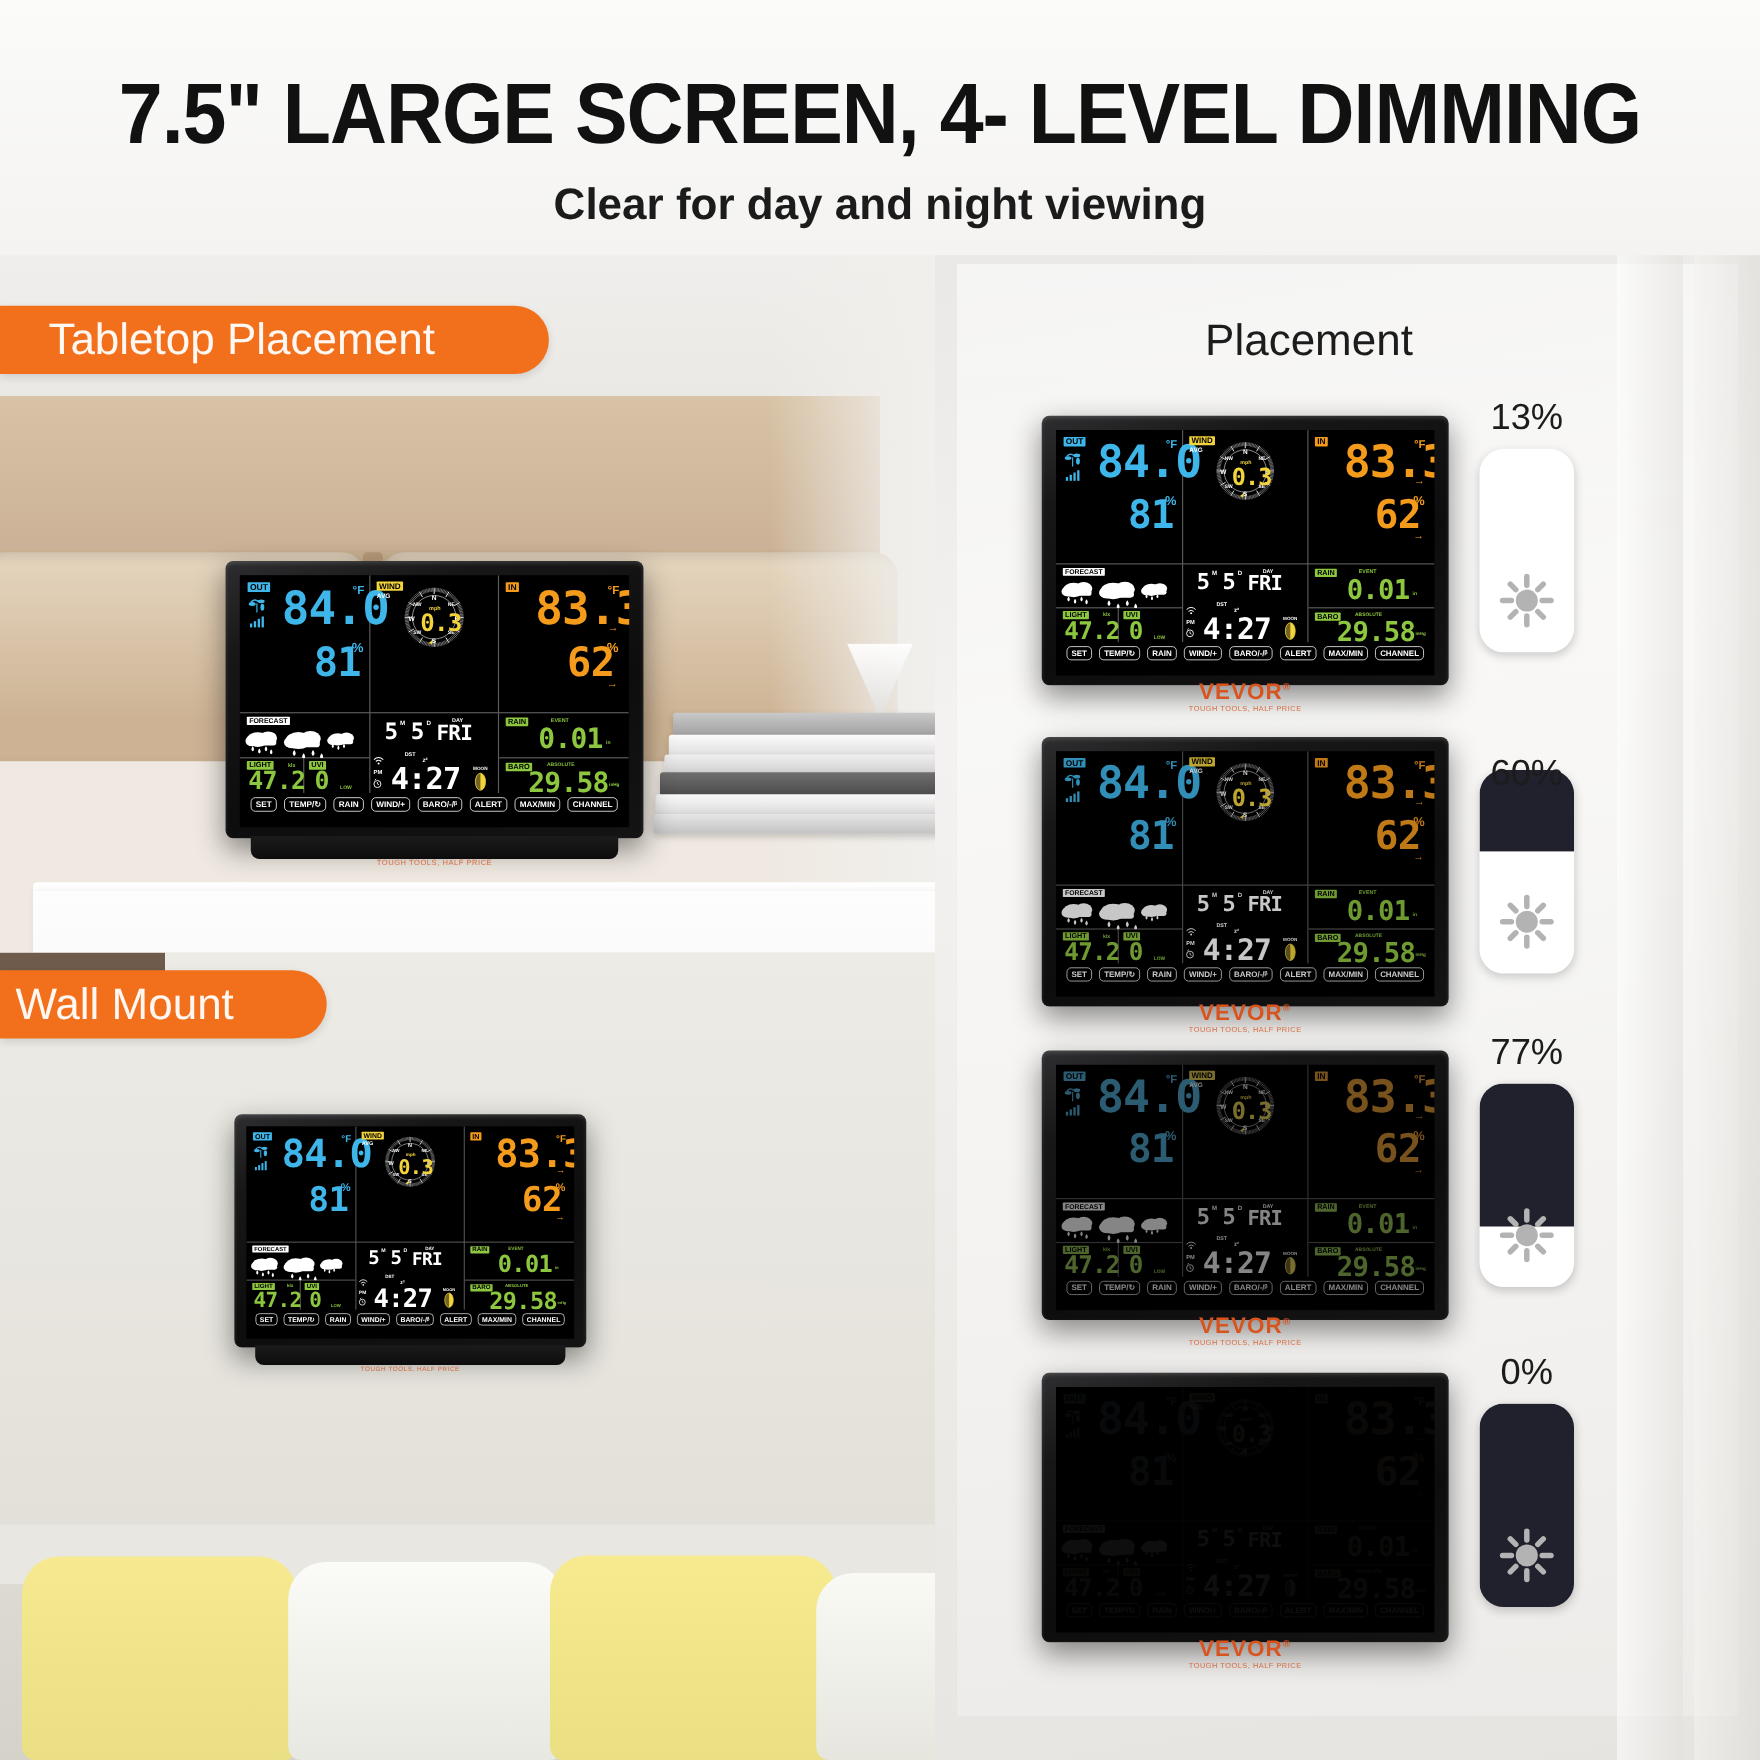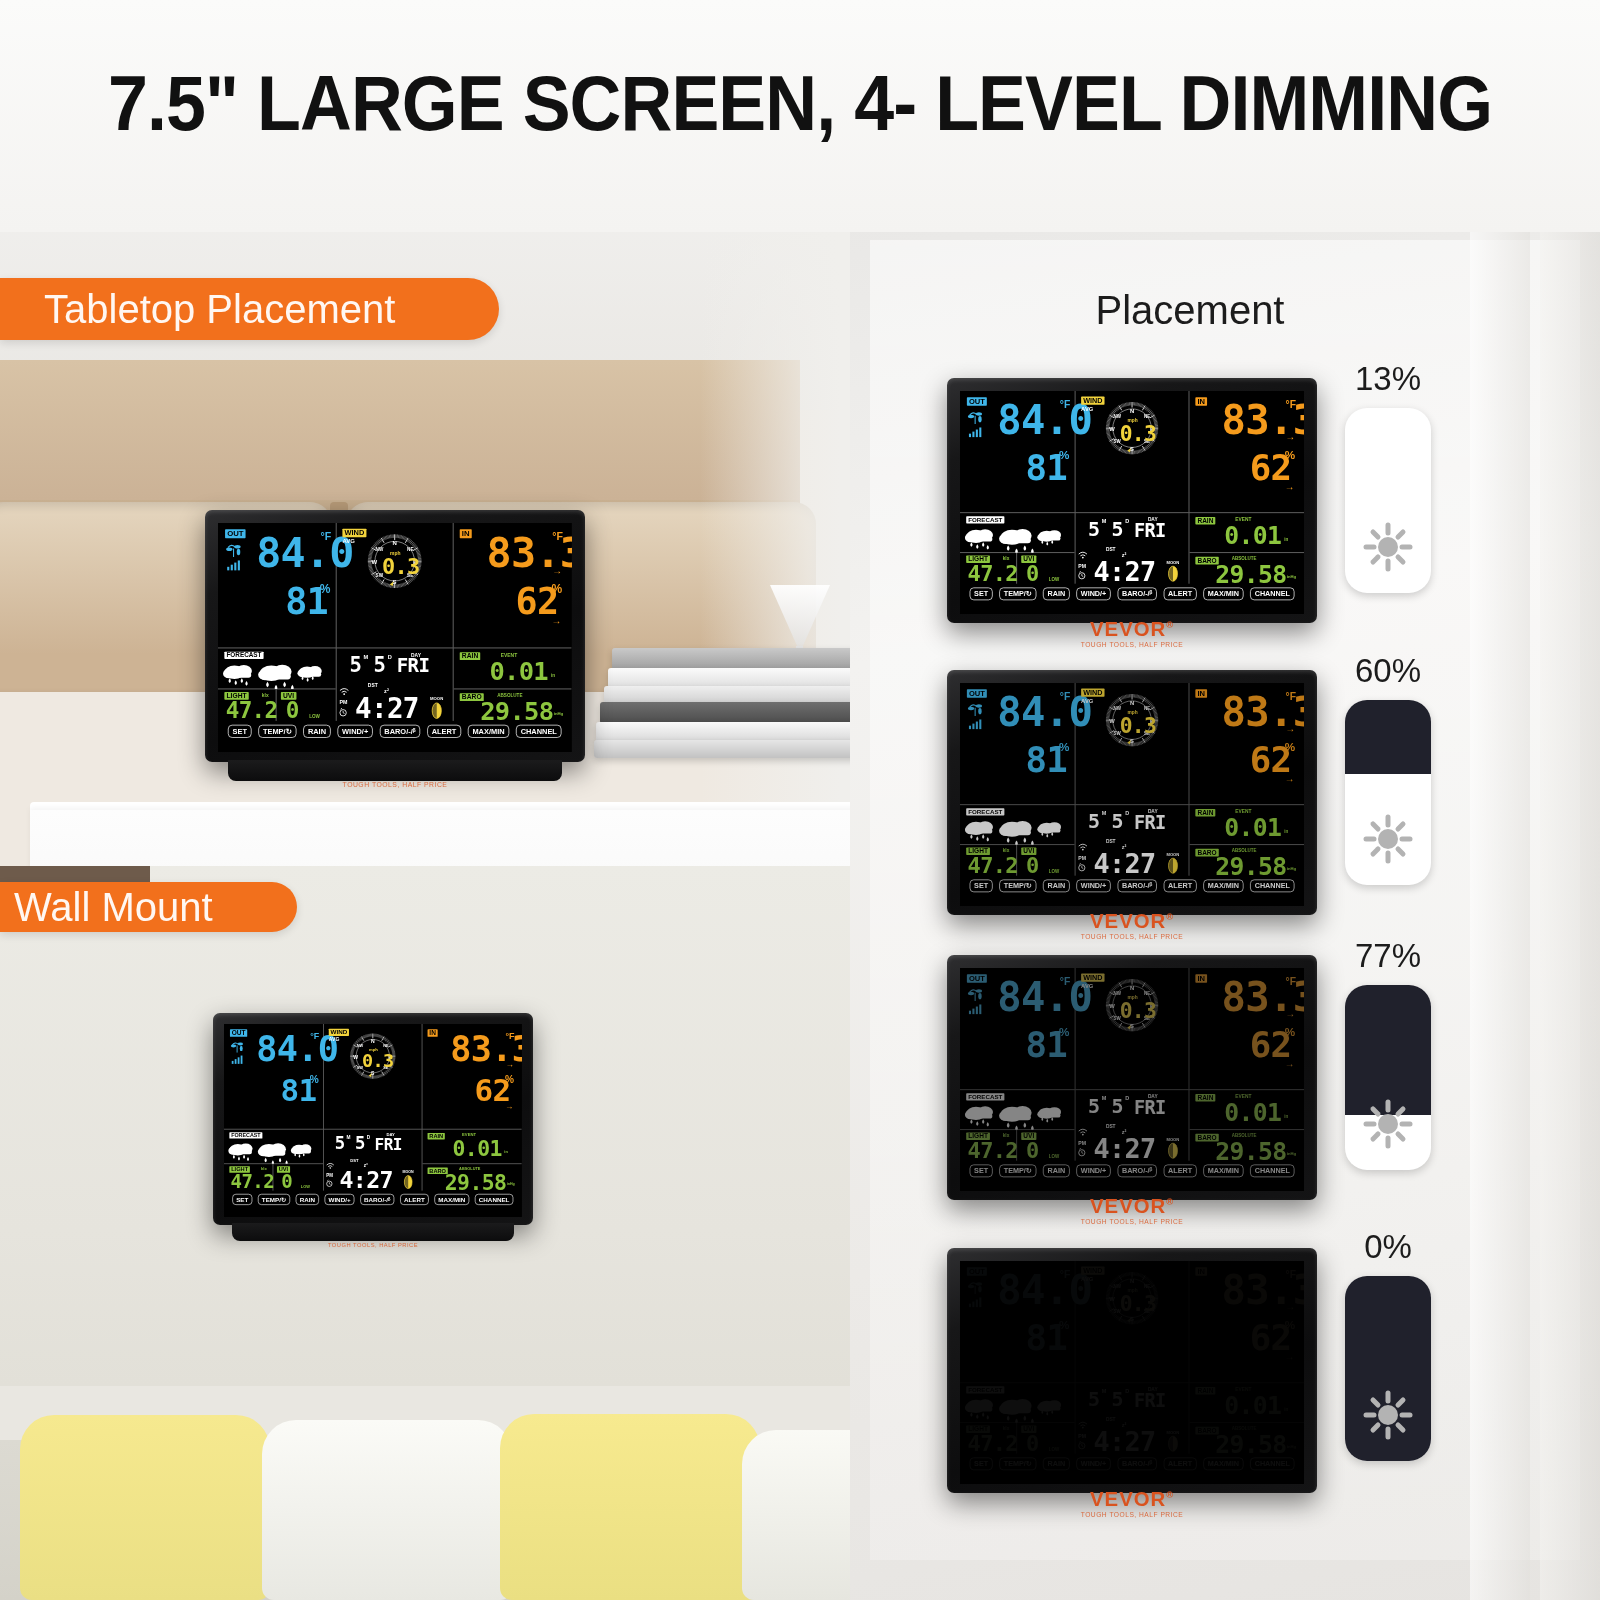--- a/index.html
+++ b/index.html
@@ -65,21 +65,21 @@
   .bright-glass{position:absolute;left:20px;top:30px;width:710px;height:1320px;
     background:linear-gradient(180deg,rgba(255,255,255,.55),rgba(255,255,255,.25));}
   .curtain{position:absolute;top:0;width:60px;height:1390px;opacity:.55;}
 
   
   .badge{position:absolute;background:#f2701c;color:#fff7f2;
     border-radius:0 46px 46px 0;display:flex;align-items:center;
     padding-left:44px;font-size:40px;z-index:30;
     box-shadow:0 3px 8px rgba(0,0,0,.12);}
   #badge-tabletop{left:0;top:278px;width:455px;height:62px;}
-  #badge-wall{left:0;top:882px;width:283px;height:50px;padding-left:14px;}
+  #badge-wall{left:0;top:882px;width:283px;height:62px;padding-left:14px;}
 
   #brightness-title{position:absolute;left:1040px;top:288px;width:300px;
     text-align:center;font-size:40px;color:#1c1c1c;z-index:30;}
 
   
   .device{position:absolute;border-radius:7px;
     background:linear-gradient(160deg,#2e2e30 0%,#171718 22%,#0d0d0e 60%,#141415 100%);
     box-shadow:0 10px 26px rgba(0,0,0,.45), 0 2px 4px rgba(255,255,255,.15) inset;
     z-index:20;}
   .lcd{position:absolute;background:#050505;overflow:hidden;}
@@ -170,20 +170,21 @@
 </div>
 
 <div class="scene" id="scene-bright">
   <div class="bright-glass"></div>
   <div class="curtain" style="left:620px;background:linear-gradient(90deg,#ffffff,#e2e0dc);"></div>
   <div class="curtain" style="left:690px;background:linear-gradient(90deg,#f4f3f0,#dcdad6);"></div>
 </div>
 
 <div id="header">
   <div id="headline" style="top:58px;">7.5" LARGE SCREEN, 4- LEVEL DIMMING</div>
+  <div id="subhead">Clear for day and night viewing</div>
 </div>
 
 <div class="badge" id="badge-tabletop">Tabletop Placement</div>
 <div class="badge" id="badge-wall">Wall Mount</div>
 <div id="brightness-title">Placement</div>
 
 <div id="devices">
     <div class="device " style="left: 205px; top: 510px; width: 380px; height: 252px;">
       <div class="lcd" style="left: 13.3px; top: 13.3px; width: 353.4px; height: 229.003px;">
   <div class="screen" style="transform: scale(0.3534);">
@@ -1805,21 +1806,21 @@
             <line x1="26" y1="40" x2="26" y2="48"></line>
             <line x1="4" y1="26" x2="12" y2="26"></line>
             <line x1="40" y1="26" x2="48" y2="26"></line>
             <line x1="11" y1="11" x2="16" y2="16"></line>
             <line x1="36" y1="36" x2="41" y2="41"></line>
             <line x1="11" y1="41" x2="16" y2="36"></line>
             <line x1="36" y1="16" x2="41" y2="11"></line>
           </g>
         </svg></div>
     </div>
-    <div class="pctlabel" style="left: 1328px; top: 652px;">60%</div>
+    <div class="pctlabel" style="left: 1328px; top: 684px;">60%</div>
     <div class="slider" style="left: 1345px; top: 985px; height: 185px;">
       <div class="dark" style="height:70%"></div>
       <div class="sun" style="bottom:16px;"><svg width="52" height="52" viewBox="0 0 52 52">
           <circle cx="26" cy="26" r="10" fill="#b3b3b3"></circle>
           <g stroke="#b3b3b3" stroke-width="5" stroke-linecap="round">
             <line x1="26" y1="4" x2="26" y2="12"></line>
             <line x1="26" y1="40" x2="26" y2="48"></line>
             <line x1="4" y1="26" x2="12" y2="26"></line>
             <line x1="40" y1="26" x2="48" y2="26"></line>
             <line x1="11" y1="11" x2="16" y2="16"></line>

